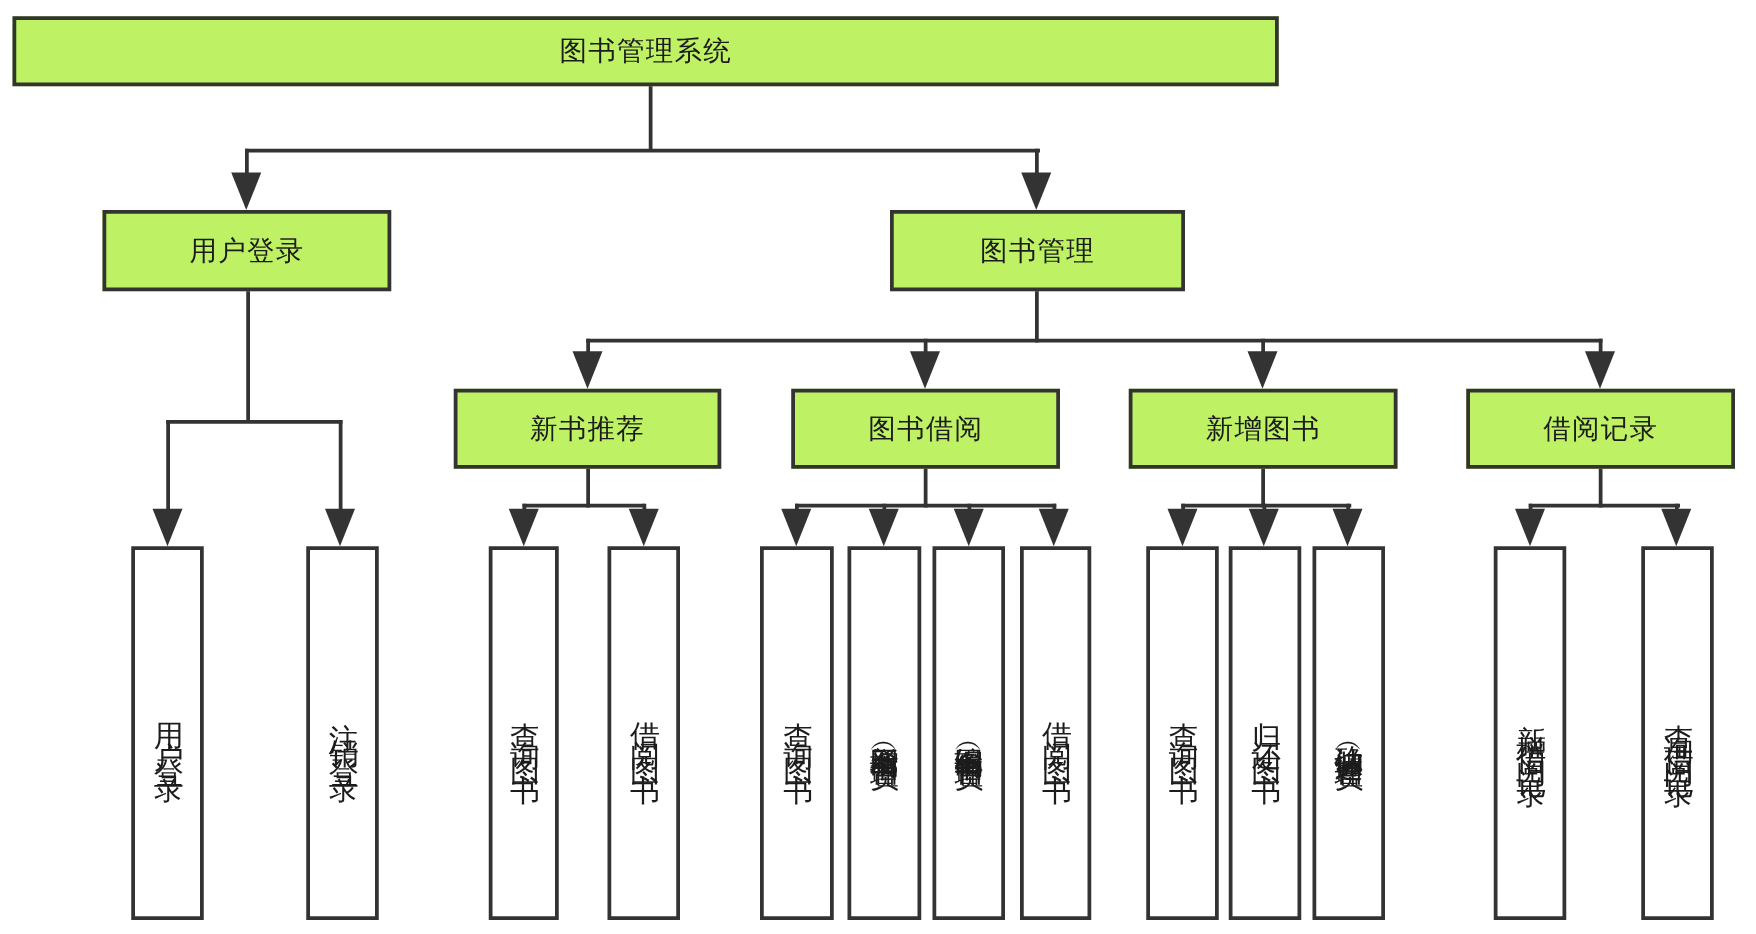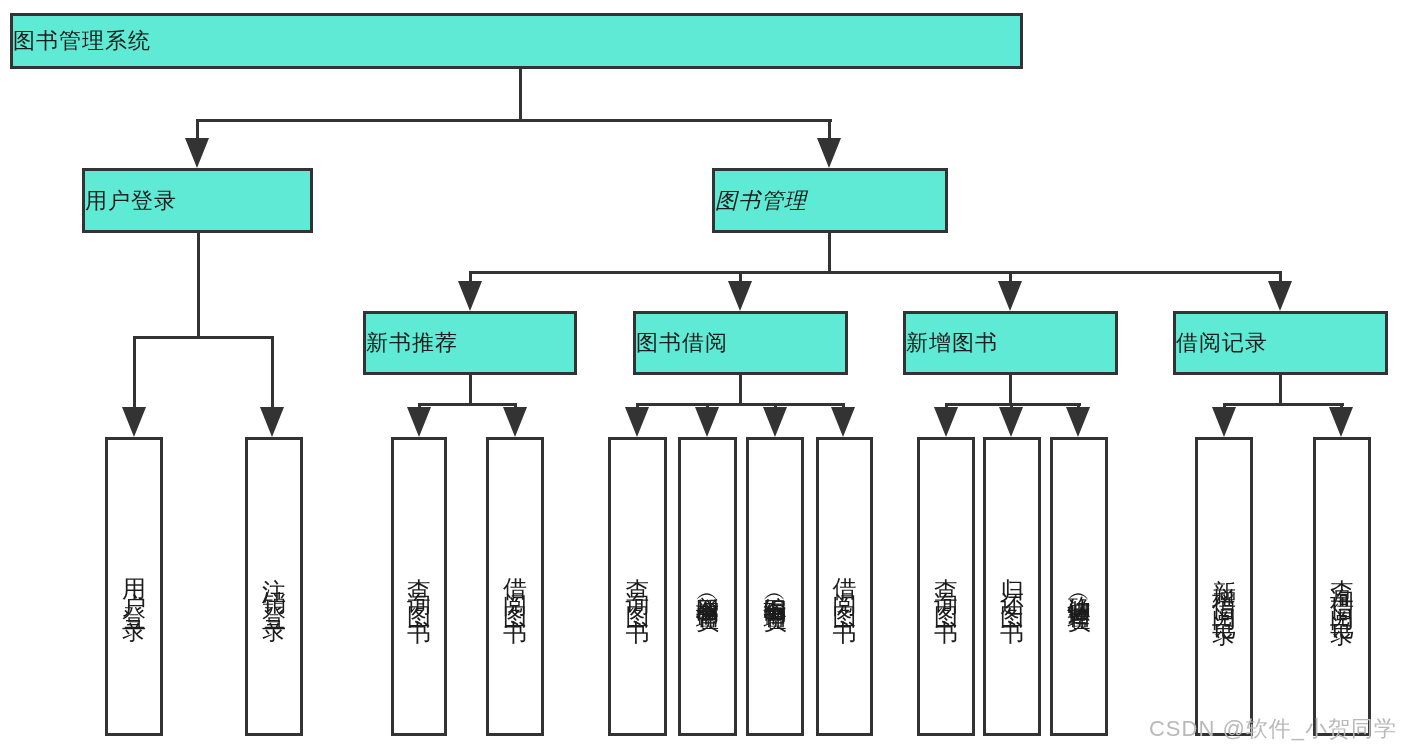--- a/index.html
+++ b/index.html
@@ -13,24 +13,24 @@
     width: 1405px;
     height: 747px;
     background: #ffffff;
     overflow: hidden;
   }
   
   .node {
     position: absolute;
     box-sizing: border-box;
     border: 3px solid #333333;
-    background: #5eead4;
+    background: #bef264;
     display: flex;
     align-items: center;
-    justify-content: flex-start;
+    justify-content: center;
     z-index: 2;
   }
   .node span {
     font-size: 22px;
     color: #1c1c1c;
     letter-spacing: 1px;
     white-space: nowrap;
   }
   
   .leaf {
@@ -96,21 +96,21 @@
   <div class="vl" style="left:519px; top:68px; height:53px;"></div>
   <div class="hl" style="left:196px; top:119px; width:636px;"></div>
   <div class="vl" style="left:196px; top:119px; height:23px;"></div>
   <div class="ar" style="left:185px; top:138px;"></div>
   <div class="vl" style="left:828px; top:119px; height:23px;"></div>
   <div class="ar" style="left:817px; top:138px;"></div>
 
   <div class="node" style="left:82px; top:168px; width:231px; height:65px;">
     <span>用户登录</span>
   </div>
-  <div class="node" style="left:712px; top:168px; width:236px; height:65px;font-style:italic;">
+  <div class="node" style="left:712px; top:168px; width:236px; height:65px;">
     <span>图书管理</span>
   </div>
 
   <div class="vl" style="left:197px; top:232px; height:106px;"></div>
   <div class="hl" style="left:133px; top:336px; width:141px;"></div>
   <div class="vl" style="left:133px; top:336px; height:73px;"></div>
   <div class="ar" style="left:122px; top:407px;"></div>
   <div class="vl" style="left:271px; top:336px; height:73px;"></div>
   <div class="ar" style="left:260px; top:407px;"></div>
 
@@ -209,15 +209,14 @@
     <span>确认归还（管理员）</span>
   </div>
 
   <div class="leaf mid" style="left:1195px; width:58px;">
     <span>新增借阅记录</span>
   </div>
   <div class="leaf mid" style="left:1313px; width:58px;">
     <span>查询借阅记录</span>
   </div>
 
-  <div class="watermark">CSDN @软件_小贺同学</div>
 
 </div>
 
 </body></html>

